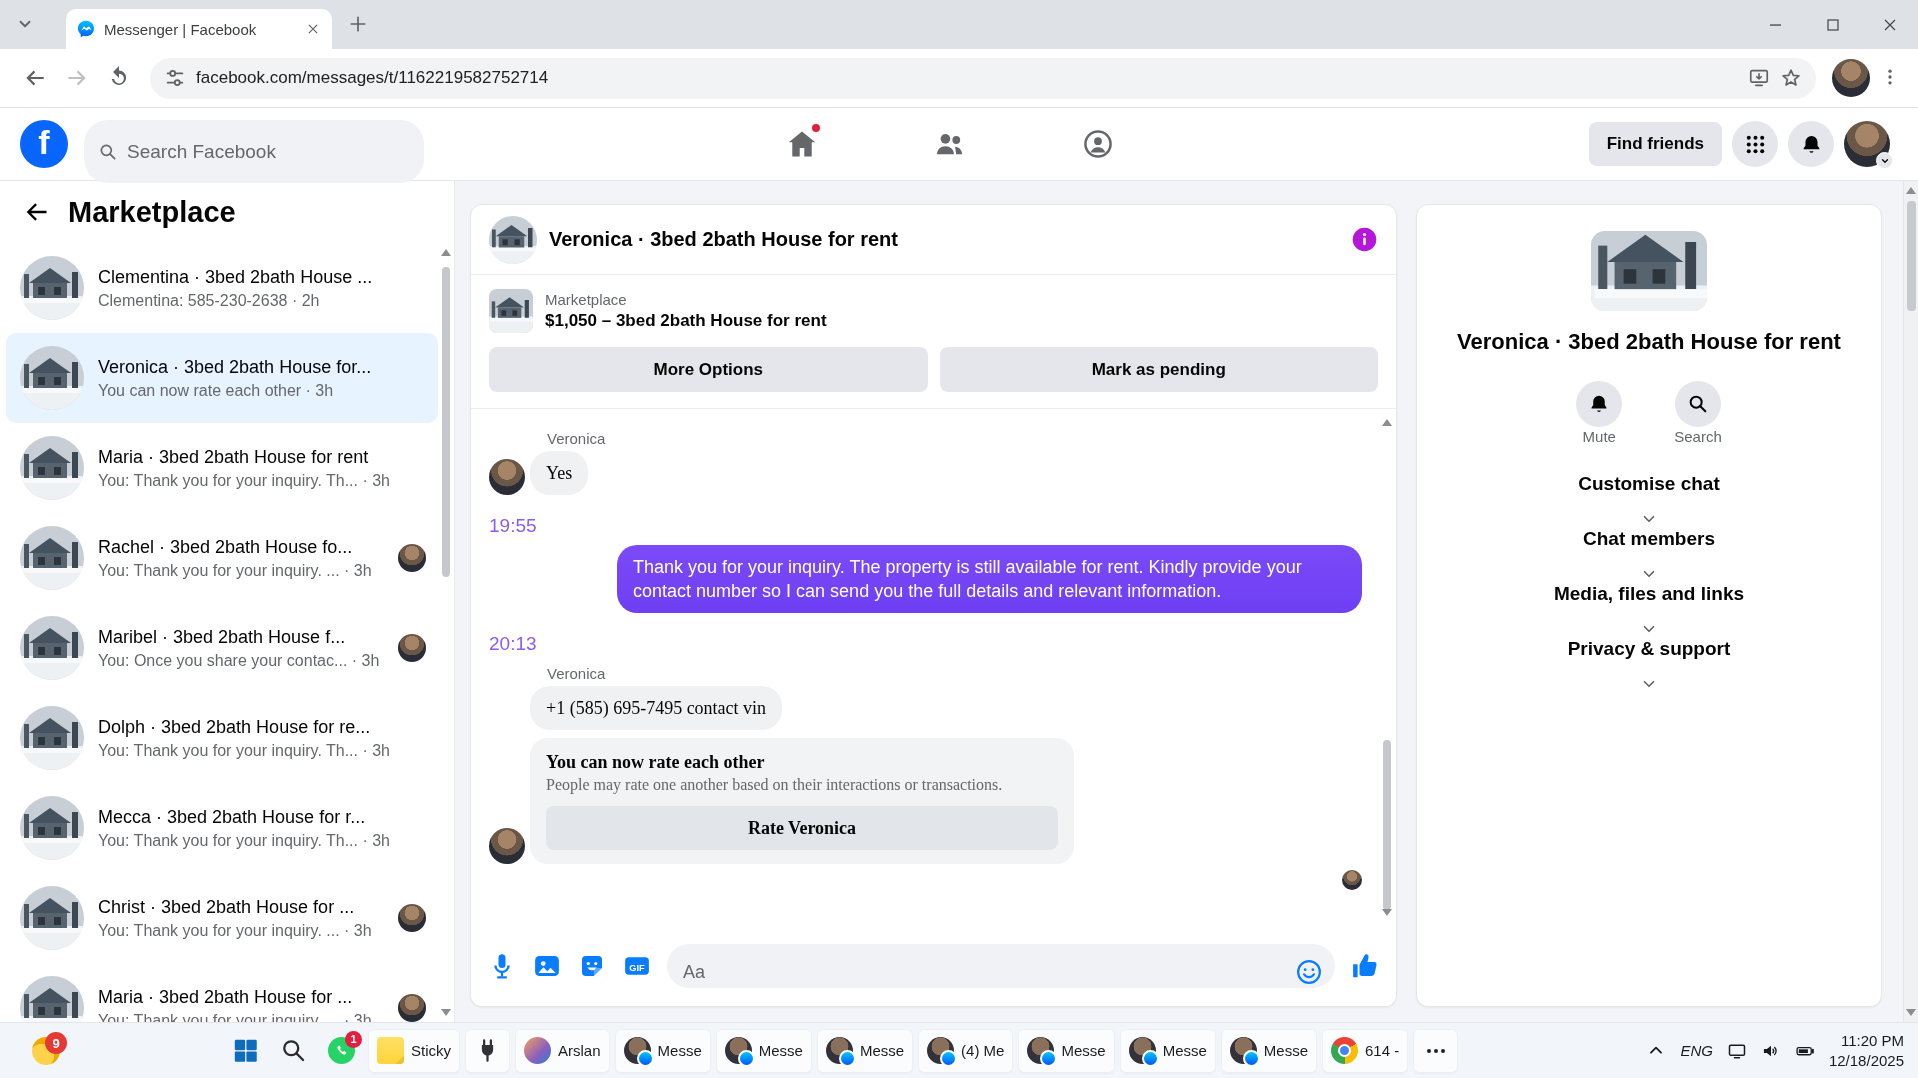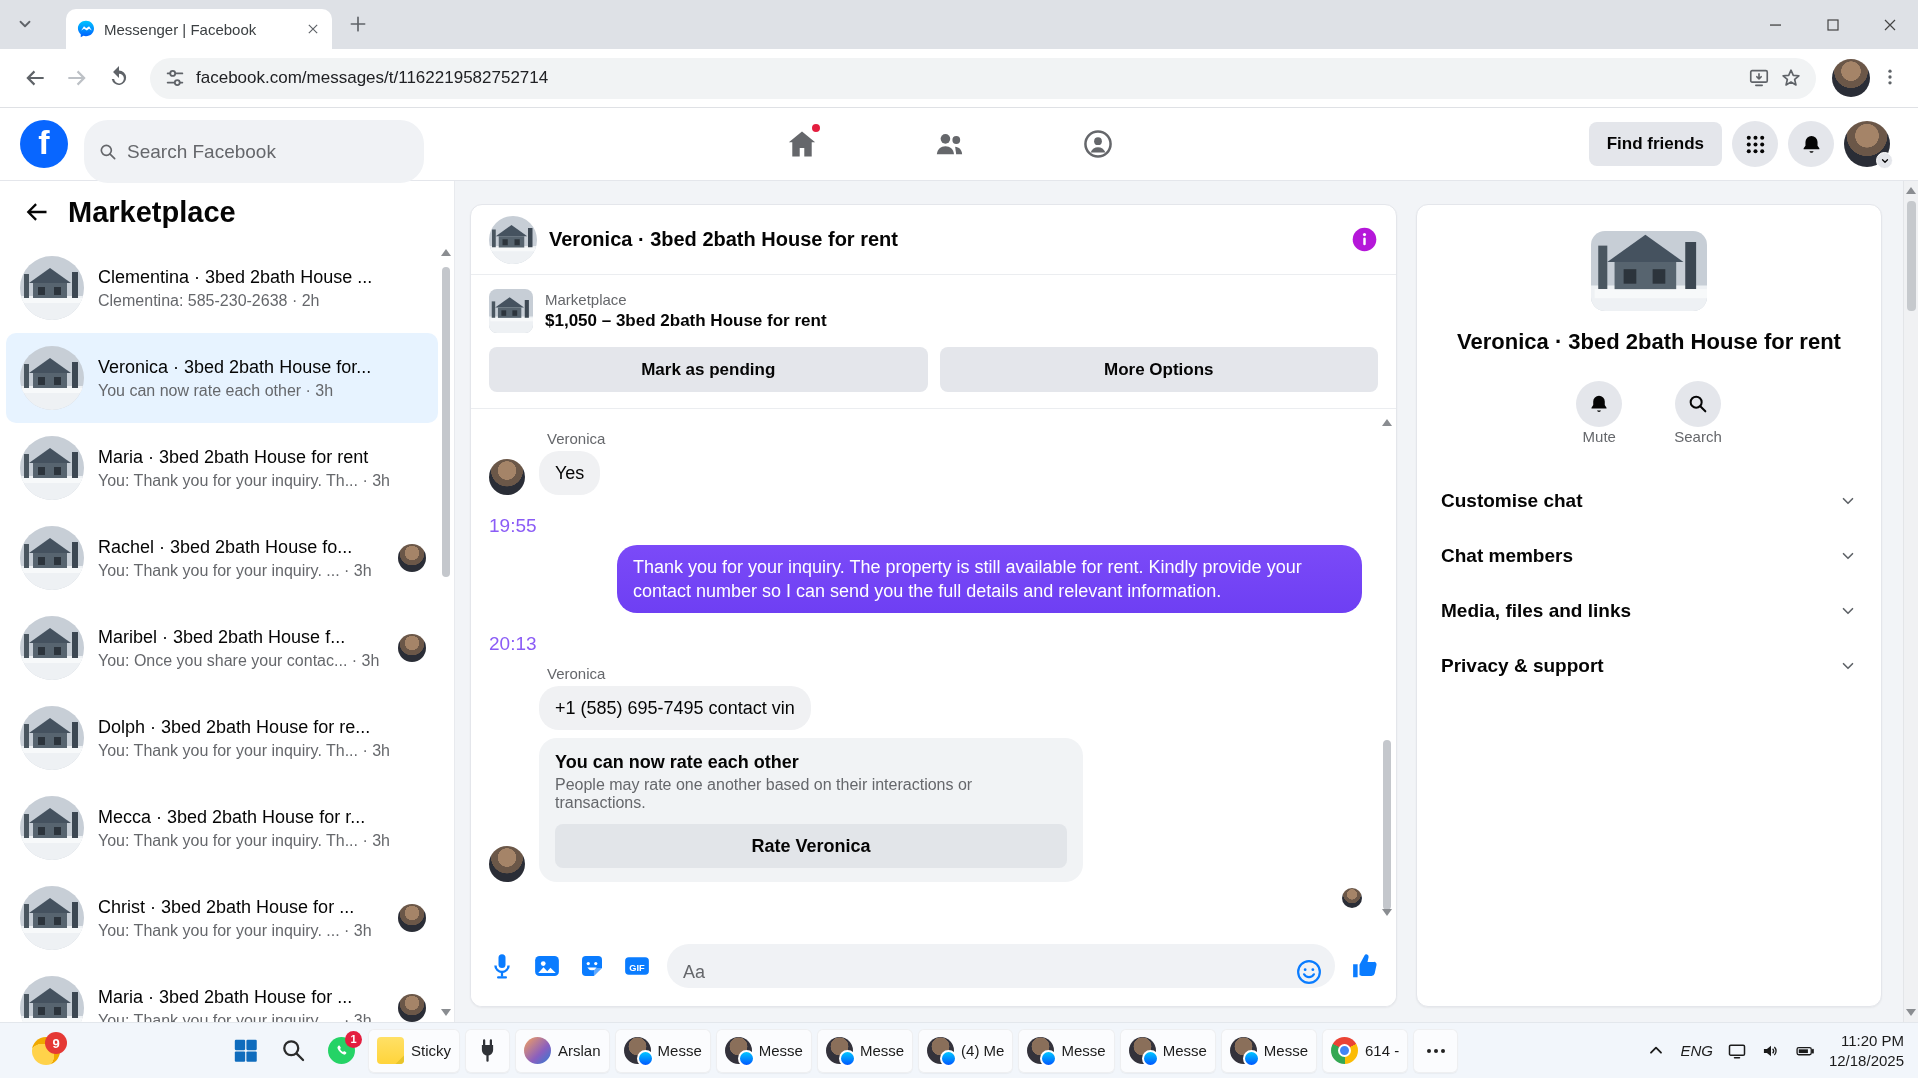--- a/index.html
+++ b/index.html
@@ -81,21 +81,21 @@
 .mp-section{padding:14px 18px 16px;border-bottom:1px solid #ebedf0;}
 .mp-row{display:flex;align-items:center;gap:12px;}
 .thumb44{width:44px;height:44px;border-radius:8px;overflow:hidden;flex:none;}
 .mp-label{font-size:15px;color:#65676b;}
 .mp-listing{font-size:17px;font-weight:600;margin-top:3px;}
 .mp-btns{display:flex;gap:12px;margin-top:14px;}
 .chat-btn{flex:1;height:45px;background:#e4e6eb;border-radius:8px;display:flex;align-items:center;justify-content:center;font-size:17px;font-weight:600;}
 .messages{position:absolute;top:205px;bottom:80px;left:0;right:16px;padding:10px 18px 0;overflow:hidden;}
 .sender-label{font-size:15px;color:#65676b;margin:10px 0 4px 58px;}
 .mrow{display:flex;margin-bottom:4px;}
-.mrow.in{align-items:flex-end;gap:14px;}
+.mrow.in{align-items:flex-end;gap:5px;font-family:Liberation Serif, serif;}
 .mrow.out{justify-content:flex-end;margin-top:6px;}
 .msg-av{width:36px;height:36px;flex:none;}
 .bubble{font-size:18px;line-height:1.34;padding:10px 16px;border-radius:20px;max-width:745px;}
 .bubble.gray{background:#f0f1f3;color:#050505;}
 .bubble.purple{background:linear-gradient(180deg,#7b4af8,var(--bubble-purple,#6e3ff3));color:#fff;}
 .tstamp{text-align:left;font-size:19px;color:#8b5cf6;margin:20px 0 8px;}
 .gcol{display:flex;flex-direction:column;align-items:flex-start;gap:8px;}
 .rate-card{width:544px;background:#f1f3f5;border-radius:18px;padding:14px 16px;}
 .rate-title{font-size:18px;font-weight:600;}
 .rate-sub{font-size:16px;color:#65676b;margin-top:3px;}
@@ -113,21 +113,21 @@
 
 
 .details-card{position:absolute;left:1416px;top:23px;width:466px;height:803px;background:#fff;border:1px solid #e4e6eb;border-radius:12px;box-shadow:0 1px 2px rgba(0,0,0,.05);overflow:hidden;}
 .dt-avatar{width:116px;height:80px;border-radius:14px;overflow:hidden;margin:26px auto 0;}
 .dt-title{text-align:center;font-size:22px;font-weight:700;margin-top:18px;padding:0 24px;}
 .dt-actions{display:flex;justify-content:center;gap:52px;margin-top:26px;}
 .dt-action{display:flex;flex-direction:column;align-items:center;gap:1px;font-size:15px;color:#65676b;}
 .dt-circle{width:46px;height:46px;border-radius:50%;background:#e4e6eb;display:flex;align-items:center;justify-content:center;color:#050505;}
 .dt-circle svg{width:22px;height:22px;}
 .dt-sections{margin-top:28px;}
-.dt-row{height:55px;display:flex;align-items:center;justify-content:space-between;padding:0 24px;}
+.dt-row{height:55px;display:flex;align-items:center;justify-content:space-between;padding:0 24px;flex-direction:column;}
 .dt-row-label{font-size:19px;font-weight:600;}
 .chev{width:18px;height:18px;color:#5f6368;flex:none;}
 
 
 .page-scroll{position:absolute;top:0;right:0;bottom:0;width:15px;background:#f0f1f3;border-left:1px solid #e3e5e8;z-index:9;}
 .page-thumb{position:absolute;left:3px;top:20px;width:9px;height:110px;border-radius:4px;background:#c6c9cd;}
 
 
 .taskbar{position:absolute;left:0;right:0;bottom:0;height:56px;background:#f2f6fb;border-top:1px solid #e3e7ec;z-index:20;}
 .tb-notif{position:absolute;left:32px;top:14px;width:28px;height:28px;border-radius:50%;background:radial-gradient(circle at 35% 68%,#ffd24a 0 46%,#f0a800 47%);}
@@ -562,22 +562,22 @@
   <rect x="34" y="31" width="7" height="8" fill="#2c343c"></rect>
   <rect x="2" y="42" width="62" height="5" fill="#f7f9fa"></rect>
 </svg>
             </span>
           <span>
             <div class="mp-label">Marketplace</div>
             <div class="mp-listing">$1,050 – 3bed 2bath House for rent</div>
           </span>
         </div>
         <div class="mp-btns">
+          <span class="chat-btn">More Options</span>
           <span class="chat-btn">Mark as pending</span>
-          <span class="chat-btn">More Options</span>
         </div>
       </div>
 
       <div class="messages">
         <div class="sender-label">Veronica</div>
         <div class="mrow in">
           <span class="msg-av pavatar"></span>
           <span class="bubble gray">Yes</span>
         </div>
         <div class="tstamp">19:55</div>

